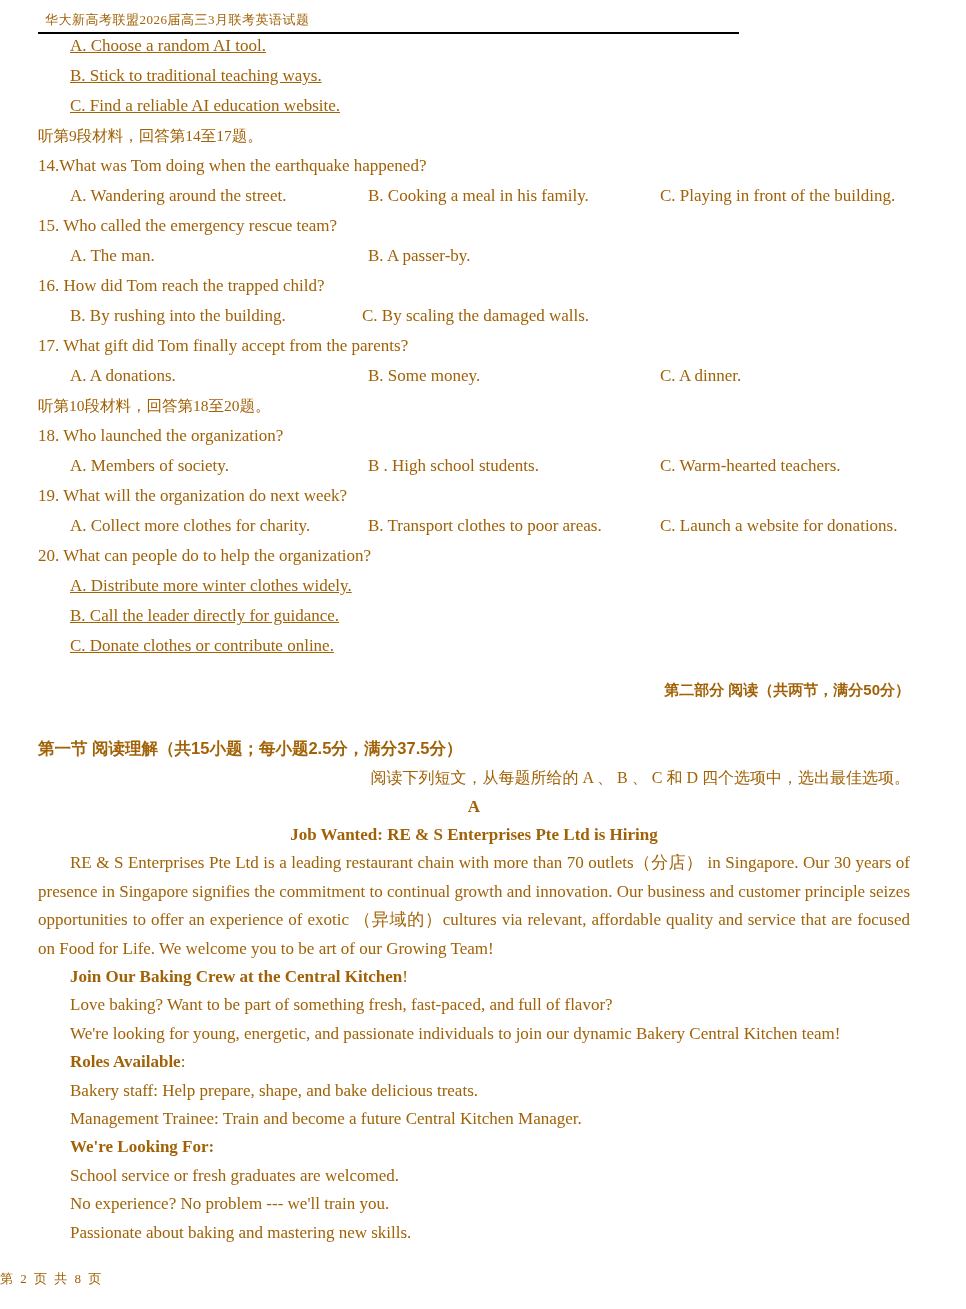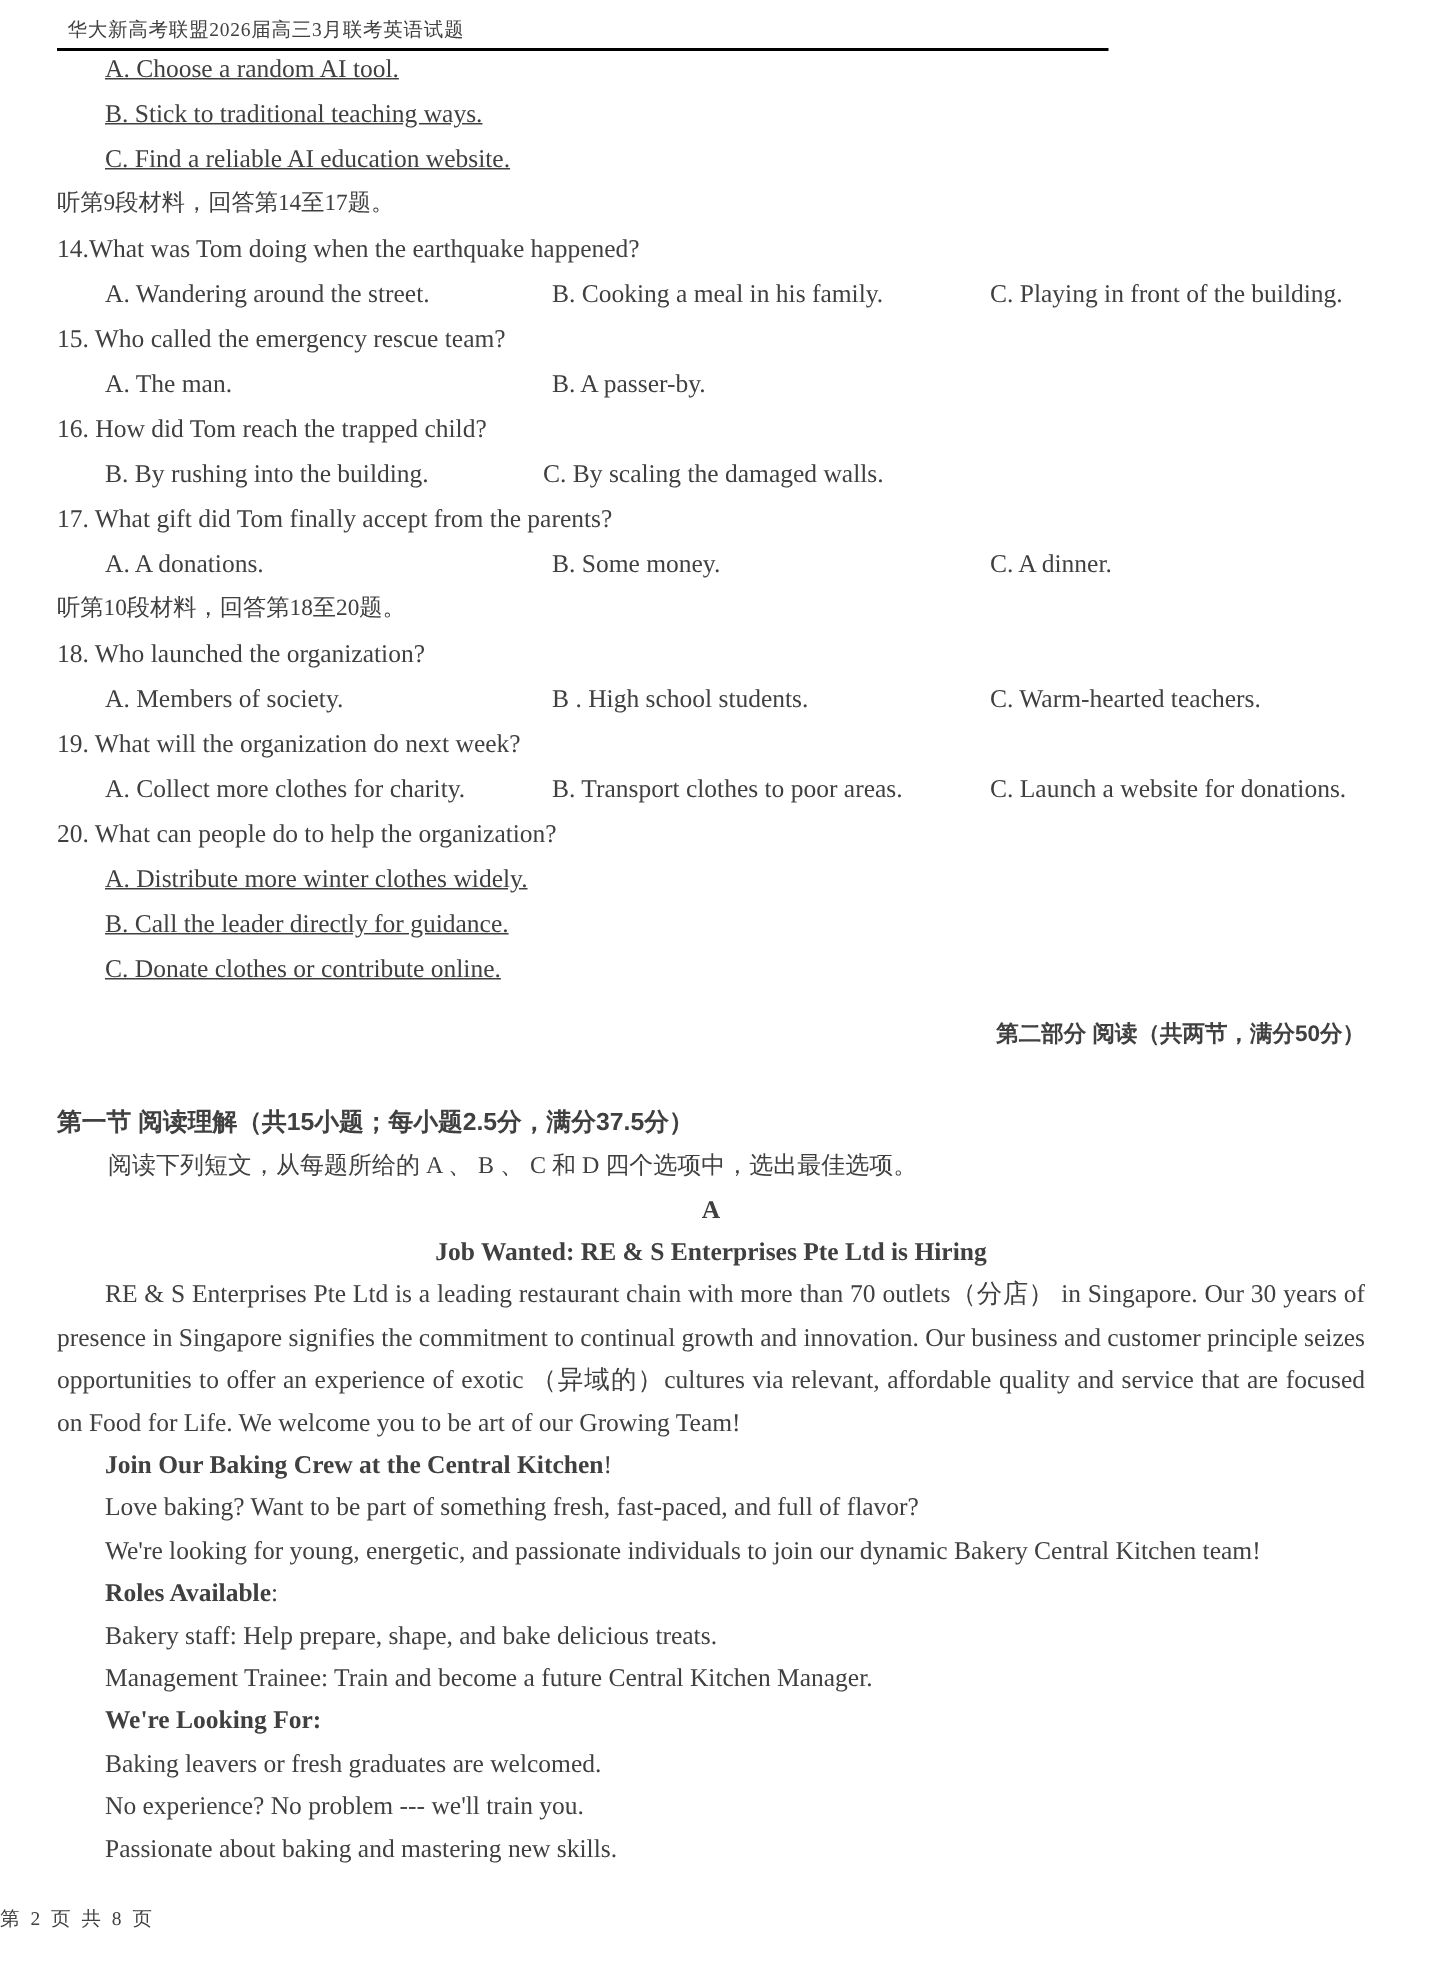--- a/index.html
+++ b/index.html
@@ -1,21 +1,21 @@
 <!DOCTYPE html>
 <html><head>
 <meta charset="utf-8">
 <style>
   html, body { margin:0; padding:0; background:#ffffff; }
   .page {
     position: relative;
     width: 966px;
     height: 1309px;
     background: #ffffff;
-    color: #404040;
+    color: #a16207;
     font-family: "Liberation Serif", serif;
     overflow: hidden;
   }
   .doc-header {
     position: absolute;
     top: 11px;
     left: 45px;
     font-size: 13px;
     letter-spacing: 0.5px;
   }
@@ -48,21 +48,21 @@
     font-weight: bold;
     font-size: 15px;
   }
   .section-heading {
     margin-top: 28px;
     line-height: 30px;
     font-family: "Liberation Sans", sans-serif;
     font-weight: bold;
     font-size: 16.5px;
   }
-  .instructions { line-height: 30px; font-size: 16px; text-indent: 34px; }
+  .instructions { line-height: 30px; font-size: 16px; text-indent: 34px; text-align: right; }
   .passage-label { line-height: 28px; text-align: center; font-weight: bold; font-size: 17px; }
   .passage-title { line-height: 28px; text-align: center; font-weight: bold; font-size: 17px; }
   .passage-para {
     line-height: 28.5px;
     font-size: 17px;
     text-align: justify;
     text-indent: 32px;
     margin: 0;
   }
   .notice-line { line-height: 28.4px; font-size: 17px; padding-left: 32px; white-space: nowrap; }
@@ -147,21 +147,21 @@
     <div class="passage-title">Job Wanted: RE &amp; S Enterprises Pte Ltd is Hiring</div>
     <p class="passage-para">RE &amp; S Enterprises Pte Ltd is a leading restaurant chain with more than 70 outlets（分店） in Singapore. Our 30 years of presence in Singapore signifies the commitment to continual growth and innovation. Our business and customer principle seizes opportunities to offer an experience of exotic （异域的）cultures via relevant, affordable quality and service that are focused on Food for Life. We welcome you to be art of our Growing Team!</p>
 
     <div class="notice-line"><span class="bold">Join Our Baking Crew at the Central Kitchen</span><span>!</span></div>
     <div class="notice-line">Love baking? Want to be part of something fresh, fast-paced, and full of flavor?</div>
     <div class="notice-line">We're looking for young, energetic, and passionate individuals to join our dynamic Bakery Central Kitchen team!</div>
     <div class="notice-line"><span class="bold">Roles Available</span><span>:</span></div>
     <div class="notice-line">Bakery staff: Help prepare, shape, and bake delicious treats.</div>
     <div class="notice-line">Management Trainee: Train and become a future Central Kitchen Manager.</div>
     <div class="notice-line bold">We're Looking For:</div>
-    <div class="notice-line">Baking leavers or fresh graduates are welcomed.</div>
+    <div class="notice-line">School service or fresh graduates are welcomed.</div>
     <div class="notice-line">No experience? No problem --- we'll train you.</div>
     <div class="notice-line">Passionate about baking and mastering new skills.</div>
 
   </div>
 
   <div class="doc-footer">第 2 页 共 8 页</div>
 
 </div>
 
 </body></html>

